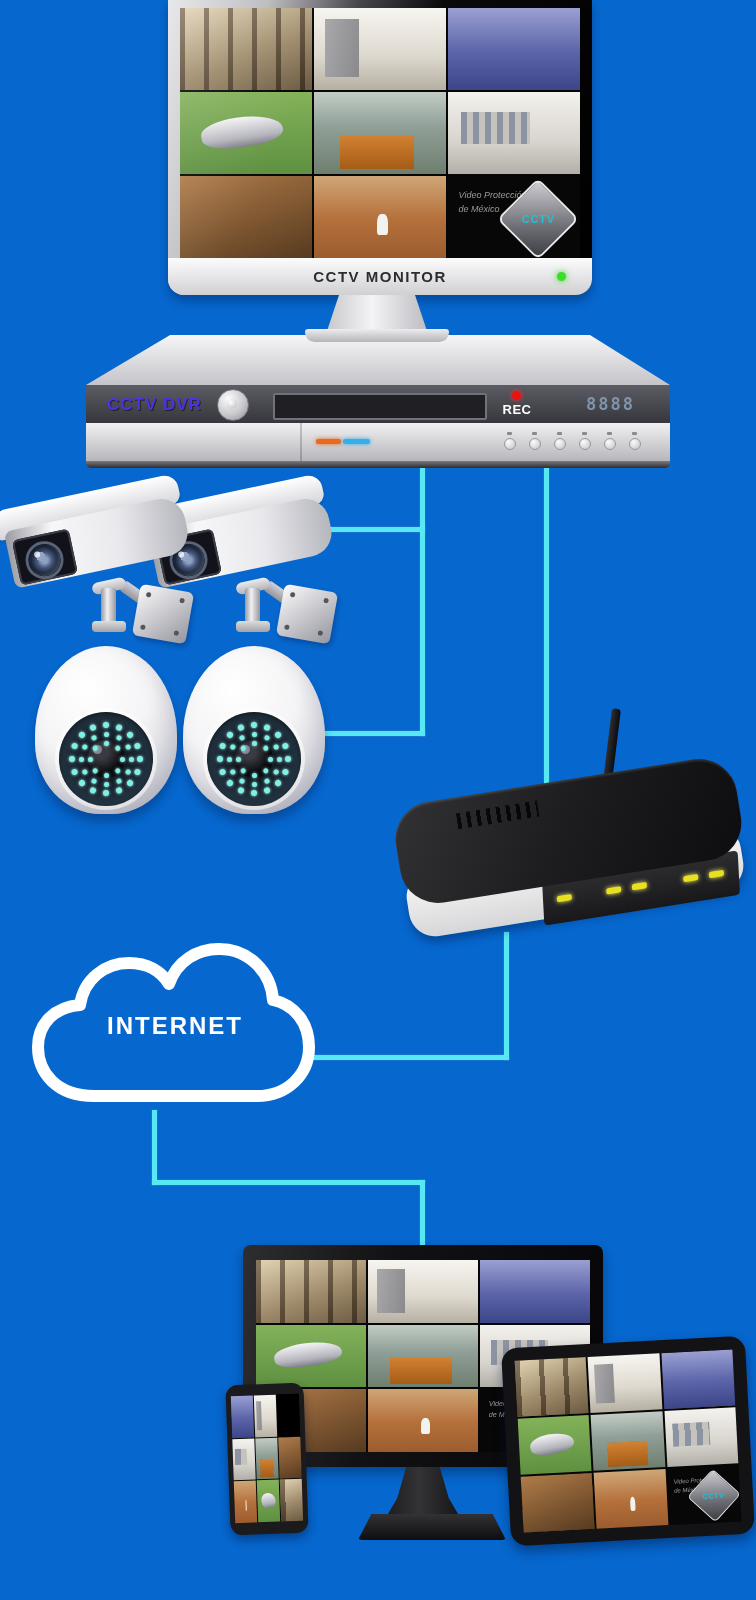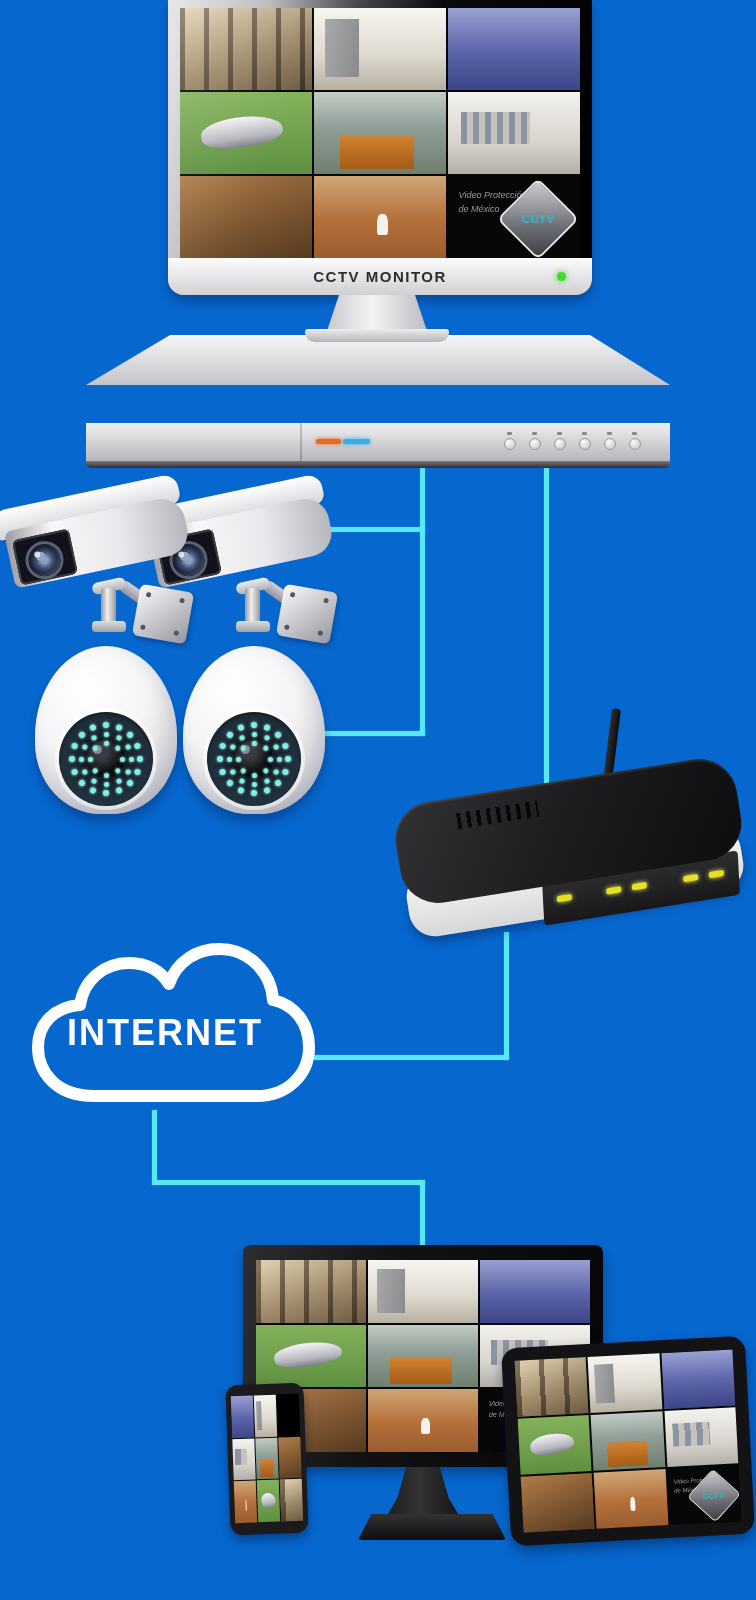--- a/index.html
+++ b/index.html
@@ -127,22 +127,22 @@
   .r-led:nth-child(4){left:142px;}.r-led:nth-child(5){left:168px;}
   .r-top{position:absolute;left:0;top:82px;width:345px;height:102px;border-radius:38px;
       transform:rotate(-9deg);
       background:linear-gradient(120deg,#323234 0%,#1d1d1f 48%,#0d0d0f 100%);
       box-shadow:inset 0 2px 2px rgba(255,255,255,.12);}
   .r-vents{position:absolute;left:64px;top:16px;width:82px;height:16px;opacity:.8;
       background:repeating-linear-gradient(90deg,#000 0 4px,transparent 4px 10px);}
 
   
   .cloud{position:absolute;left:28px;top:928px;width:290px;height:195px;z-index:2;}
-  .cloud-label{position:absolute;left:30px;top:1012px;width:270px;text-align:center;z-index:3;
-      font-weight:bold;font-size:36px;letter-spacing:2px;color:#fff;}
+  .cloud-label{position:absolute;left:40px;top:1012px;width:270px;text-align:center;z-index:3;
+      font-weight:bold;font-size:24px;letter-spacing:2px;color:#fff;}
 
   
   .bm{position:absolute;left:243px;top:1245px;width:360px;height:222px;z-index:2;
       background:linear-gradient(100deg,#2e2e30,#121214 38%,#060608);border-radius:8px;
       box-shadow:0 6px 12px rgba(0,20,60,.4);}
   .bm-screen{position:absolute;left:13px;top:15px;width:334px;height:192px;background:#000;}
   .bm .screen-grid{font-size:12px;}
   .bm-neck{position:absolute;left:385px;top:1467px;width:76px;height:52px;z-index:2;
       clip-path:polygon(28% 0,72% 0,84% 60%,100% 100%,0 100%,16% 60%);
       background:linear-gradient(90deg,#1c1c1e,#333336 45%,#151517);}
@@ -238,20 +238,28 @@
       <span class="tm-label">CCTV MONITOR</span>
       <span class="tm-led"></span>
     </div>
     <div class="tm-shine"></div>
   </div>
   <div class="tm-neck"></div>
   <div class="tm-base"></div>
 
   <div class="dvr">
     <div class="dvr-top"></div>
+    <div class="dvr-face">
+      <span class="dvr-label">CCTV DVR</span>
+      <span class="dvr-knob"></span>
+      <span class="dvr-tray"></span>
+      <span class="dvr-led"></span>
+      <span class="dvr-rec">REC</span>
+      <span class="dvr-display">8888</span>
+    </div>
     <div class="dvr-lower">
       <span class="dvr-seam"></span>
       <span class="ind ind-orange"></span>
       <span class="ind ind-blue"></span>
       <span class="dvr-btn" style="left:418px;"></span>
       <span class="dvr-btn" style="left:443px;"></span>
       <span class="dvr-btn" style="left:468px;"></span>
       <span class="dvr-btn" style="left:493px;"></span>
       <span class="dvr-btn" style="left:518px;"></span>
       <span class="dvr-btn" style="left:543px;"></span>

